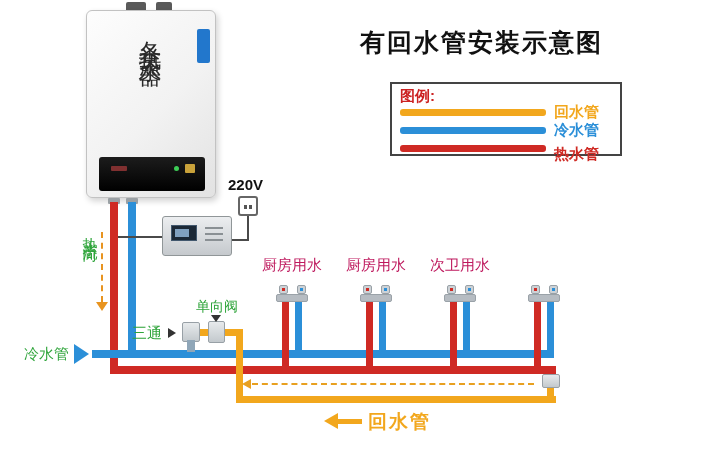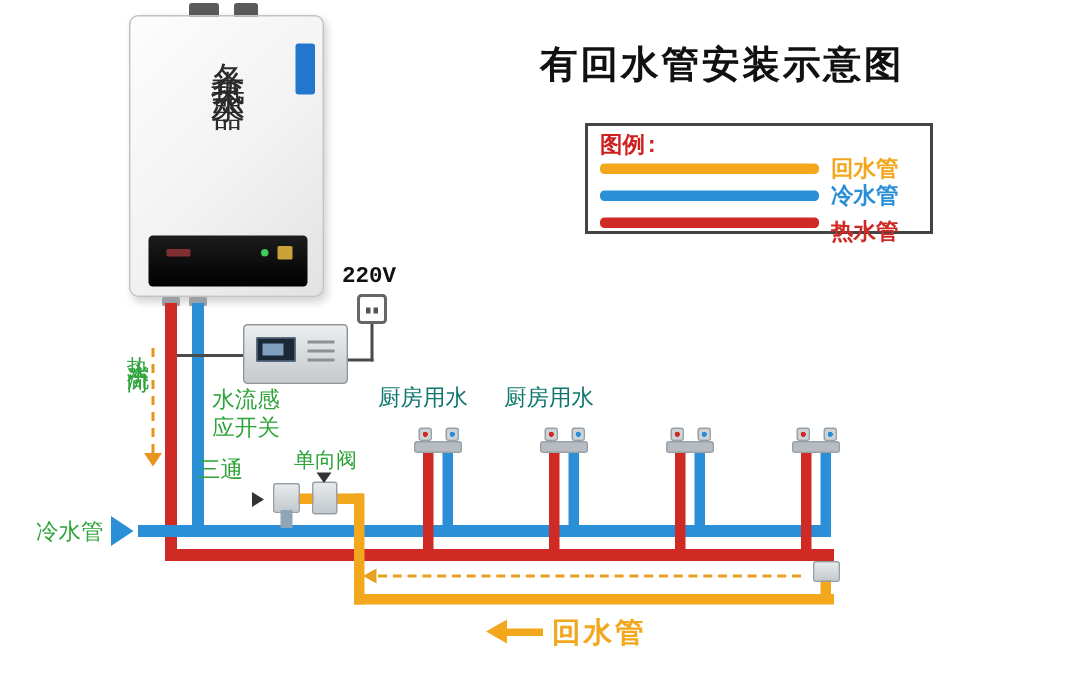--- a/index.html
+++ b/index.html
@@ -1,21 +1,21 @@
 <!DOCTYPE html>
 <html><head>
 <meta charset="utf-8">
 <style>
   * { box-sizing: border-box; margin: 0; padding: 0; }
   body { background:#fff; }
   .stage {
     position: relative; width: 728px; height: 452px; background:#fff;
     font-family: "Liberation Sans","DejaVu Sans",sans-serif; overflow: hidden;
   }
-  .abs { position: absolute; font-family: Liberation Mono, monospace; }
+  .abs { position: absolute; }
 
   
   .title { left:360px; top:26px; font-size:25px; font-weight:bold; color:#111; letter-spacing:2px; }
 
   
   .legend { left:390px; top:82px; width:232px; height:74px; border:2px solid #444; background:#fff; }
   .legend-heading { position:absolute; left:8px; top:3px; font-size:15px; font-weight:bold; color:#c22; }
   .legend-row { position:absolute; left:8px; display:flex; align-items:center; gap:8px; height:16px; }
   .legend-row.r0 { top:20px; } .legend-row.r1 { top:38px; } .legend-row.r2 { top:56px; }
   .legend-line { width:146px; height:7px; border-radius:3px; }
@@ -39,21 +39,21 @@
   .panel-mark-red { position:absolute; left:12px; top:9px; width:16px; height:5px; background:#803030; border-radius:1px; }
   .connector { background:#9aa0a4; border-radius:1px; }
 
   
   .pipe { position:absolute; }
   .hotbg { background:#cf2a24; } .coldbg { background:#2b8fd8; } .retbg { background:#f2a71d; }
 
   
   .fixture { position:absolute; top:256px; width:80px; height:120px; }
   .fx0 { left:252px; } .fx1 { left:336px; } .fx2 { left:420px; } .fx3 { left:504px; }
-  .fixture-label { position:absolute; top:0; left:0; width:80px; text-align:left; font-size:15px; color:#0f766e;font-family:Liberation Serif, serif; }
+  .fixture-label { position:absolute; top:0; left:0; width:80px; text-align:center; font-size:15px; color:#be185d;font-family:Liberation Serif, serif; }
   .handle { position:absolute; top:29px; width:9px; height:9px; border-radius:2px; border:1px solid #98a0a6; }
   .handle.hl { left:27px; background:radial-gradient(circle,#cf2a24 32%,#cdd2d6 38%); }
   .handle.hr { left:45px; background:radial-gradient(circle,#2b8fd8 32%,#cdd2d6 38%); }
   .manifold { position:absolute; left:24px; top:38px; width:32px; height:8px; background:#b6bcc2; border-radius:2px; border:1px solid #9aa2a8; }
   .riser-hot { position:absolute; left:30px; top:46px; width:7px; height:66px; background:#cf2a24; }
   .riser-cold { position:absolute; left:43px; top:46px; width:7px; height:50px; background:#2b8fd8; }
 
   
   .fitting { position:absolute; background:linear-gradient(#e7eaec,#c3c9cd); border:1px solid #98a0a6; border-radius:2px; }
 
@@ -64,21 +64,21 @@
   .ctrl-line { position:absolute; right:8px; width:18px; height:2px; background:#8a9094; }
   .outlet { left:238px; top:196px; width:20px; height:20px; background:#fff; border:2px solid #666; border-radius:3px; }
   .outlet-dot { position:absolute; top:7px; width:3px; height:4px; background:#555; }
   .wire { background:#4a4a4a; }
 
   
   .green-label { color:#2ea43a; font-size:15px; }
   .hot-flow-label { left:80px; top:226px; writing-mode:vertical-rl; text-orientation:upright; letter-spacing:3px; }
   .cold-pipe-label { left:24px; top:345px; }
   .switch-label { left:132px; top:259px; width:64px; text-align:center; line-height:1.25; }
-  .tee-label { left:132px; top:304px; }
+  .tee-label { left:132px; top:324px; }
   .valve-label { left:196px; top:298px; font-size:14px; }
   .power-label { left:228px; top:176px; font-size:15px; font-weight:bold; color:#111; }
   .far-end-label { left:566px; top:366px; font-size:14px; color:#111; }
   .return-label { left:368px; top:409px; font-size:19px; font-weight:bold; color:#f2a71d; letter-spacing:2px; }
 
   
   .tri { position:absolute; width:0; height:0; }
   .cold-entry { left:74px; top:344px; border-top:10px solid transparent; border-bottom:10px solid transparent; border-left:15px solid #2b8fd8; }
   .flow-dash-v { left:101px; top:232px; height:70px; border-left:2px dashed #e89420; }
   .flow-head-down { left:96px; top:302px; border-left:6px solid transparent; border-right:6px solid transparent; border-top:9px solid #e89420; }
@@ -146,20 +146,21 @@
   </div>
   <div class="fixture fx1">
     <div class="fixture-label">厨房用水</div>
     <div class="handle hl"></div>
     <div class="handle hr"></div>
     <div class="manifold"></div>
     <div class="riser-hot"></div>
     <div class="riser-cold"></div>
   </div>
   <div class="fixture fx2">
+    <div class="fixture-label">次卫用水</div>
     <div class="handle hl"></div>
     <div class="handle hr"></div>
     <div class="manifold"></div>
     <div class="riser-hot"></div>
     <div class="riser-cold"></div>
   </div>
   <div class="fixture fx3">
     <div class="handle hl"></div>
     <div class="handle hr"></div>
     <div class="manifold"></div>
@@ -189,24 +190,20 @@
   <div class="abs wire" style="left:247px; top:216px; width:2px; height:25px;"></div>
   <div class="abs wire" style="left:232px; top:239px; width:17px; height:2px;"></div>
 
   <div class="abs green-label hot-flow-label">热水流向</div>
   <div class="tri flow-dash-v" style="width:0;"></div>
   <div class="tri flow-head-down"></div>
 
   <div class="abs green-label cold-pipe-label">冷水管</div>
   <div class="tri cold-entry"></div>
 
-  <div class="abs green-label switch-label">
-    <div>水流感</div>
-    <div>应开关</div>
-  </div>
 
   <div class="abs green-label tee-label">三通</div>
   <div class="tri tee-arrow"></div>
 
   <div class="abs green-label valve-label">单向阀</div>
   <div class="tri valve-arrow"></div>
 
 
   <div class="tri ret-dash-h" style="height:0;"></div>
   <div class="tri ret-dash-head"></div>

